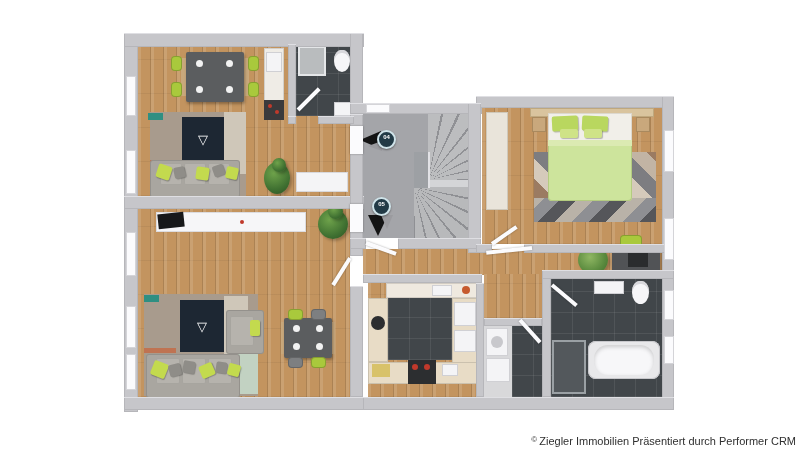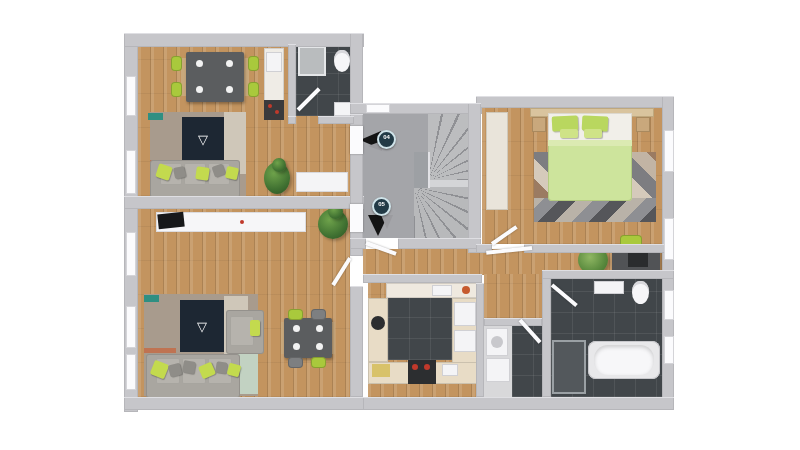--- a/index.html
+++ b/index.html
@@ -237,13 +237,16 @@
 
   <div class="door" style="left:350px;top:126px;width:13px;height:28px;"></div>
   <div class="door" style="left:350px;top:204px;width:13px;height:28px;"></div>
   <div class="door" style="left:366px;top:241px;width:32px;height:4px;transform:rotate(20deg);transform-origin:0 50%;"></div>
   <div class="door" style="left:348px;top:258px;width:4px;height:32px;transform:rotate(32deg);transform-origin:50% 0;"></div>
   <div class="door" style="left:486px;top:246px;width:46px;height:4px;transform:rotate(-6deg);transform-origin:100% 50%;"></div>
   <div class="door" style="left:492px;top:242px;width:30px;height:4px;transform:rotate(-35deg);transform-origin:0 50%;"></div>
   <div class="door" style="left:518px;top:320px;width:4px;height:30px;transform:rotate(-42deg);transform-origin:50% 0;"></div>
   <div class="door" style="left:552px;top:283px;width:32px;height:4px;transform:rotate(40deg);transform-origin:0 50%;"></div>
 
+  <div id="watermark">
+    <span class="sym">©</span><span>Ziegler Immobilien Präsentiert durch Performer CRM</span>
+  </div>
 </div>
 
 </body></html>

